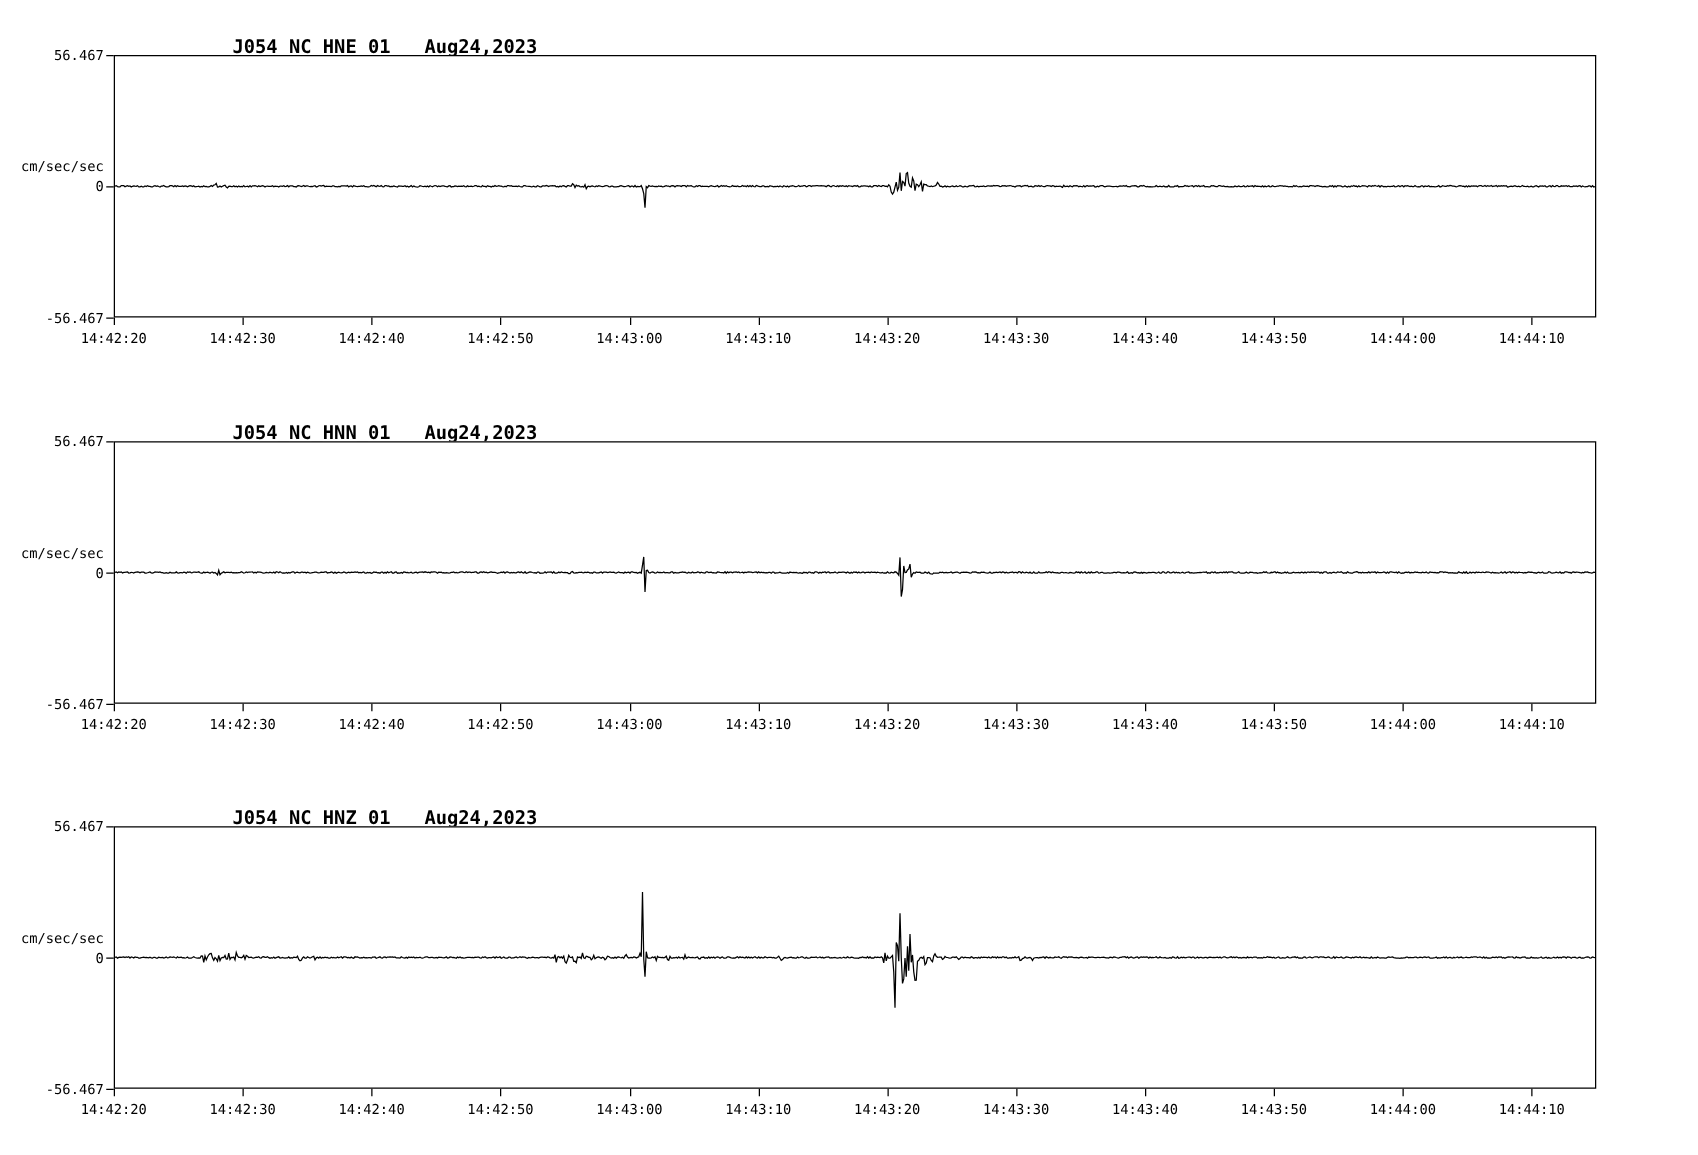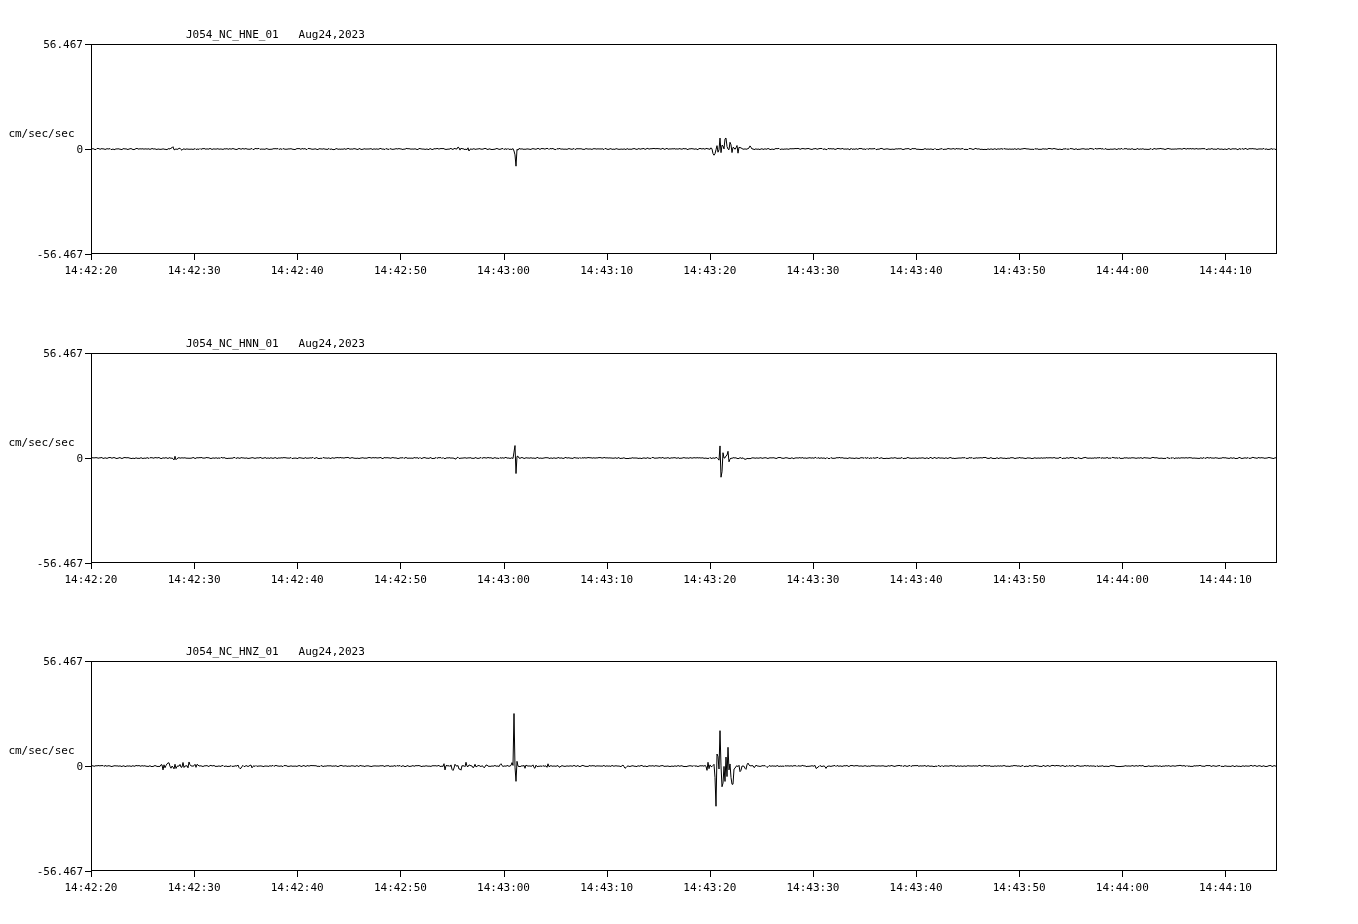--- a/index.html
+++ b/index.html
@@ -20,42 +20,43 @@
     height: 924px;
   }
   .panel {
     position: absolute;
     left: 0;
     width: 1358px;
     height: 285px;
   }
   .panel-title {
     position: absolute;
-    font-size: 11px;
+    font-size: 15px;
     font-family: "DejaVu Sans Mono", monospace;
     white-space: pre;
     letter-spacing: 0px;
+    font-weight: bold;
   }
   .plot-frame {
     position: absolute;
     border: 1px solid #000000;
     box-sizing: border-box;
     background: #ffffff;
   }
   .ytick {
     position: absolute;
     font-size: 11px;
     white-space: pre;
     text-align: right;
   }
   .unit-label {
     position: absolute;
     font-size: 11px;
     white-space: pre;
-    text-align: center;
+    text-align: right;
   }
   .xtick {
     position: absolute;
     font-size: 11px;
     white-space: pre;
     text-align: center;
   }
   .tickmark {
     position: absolute;
     background: #000000;

